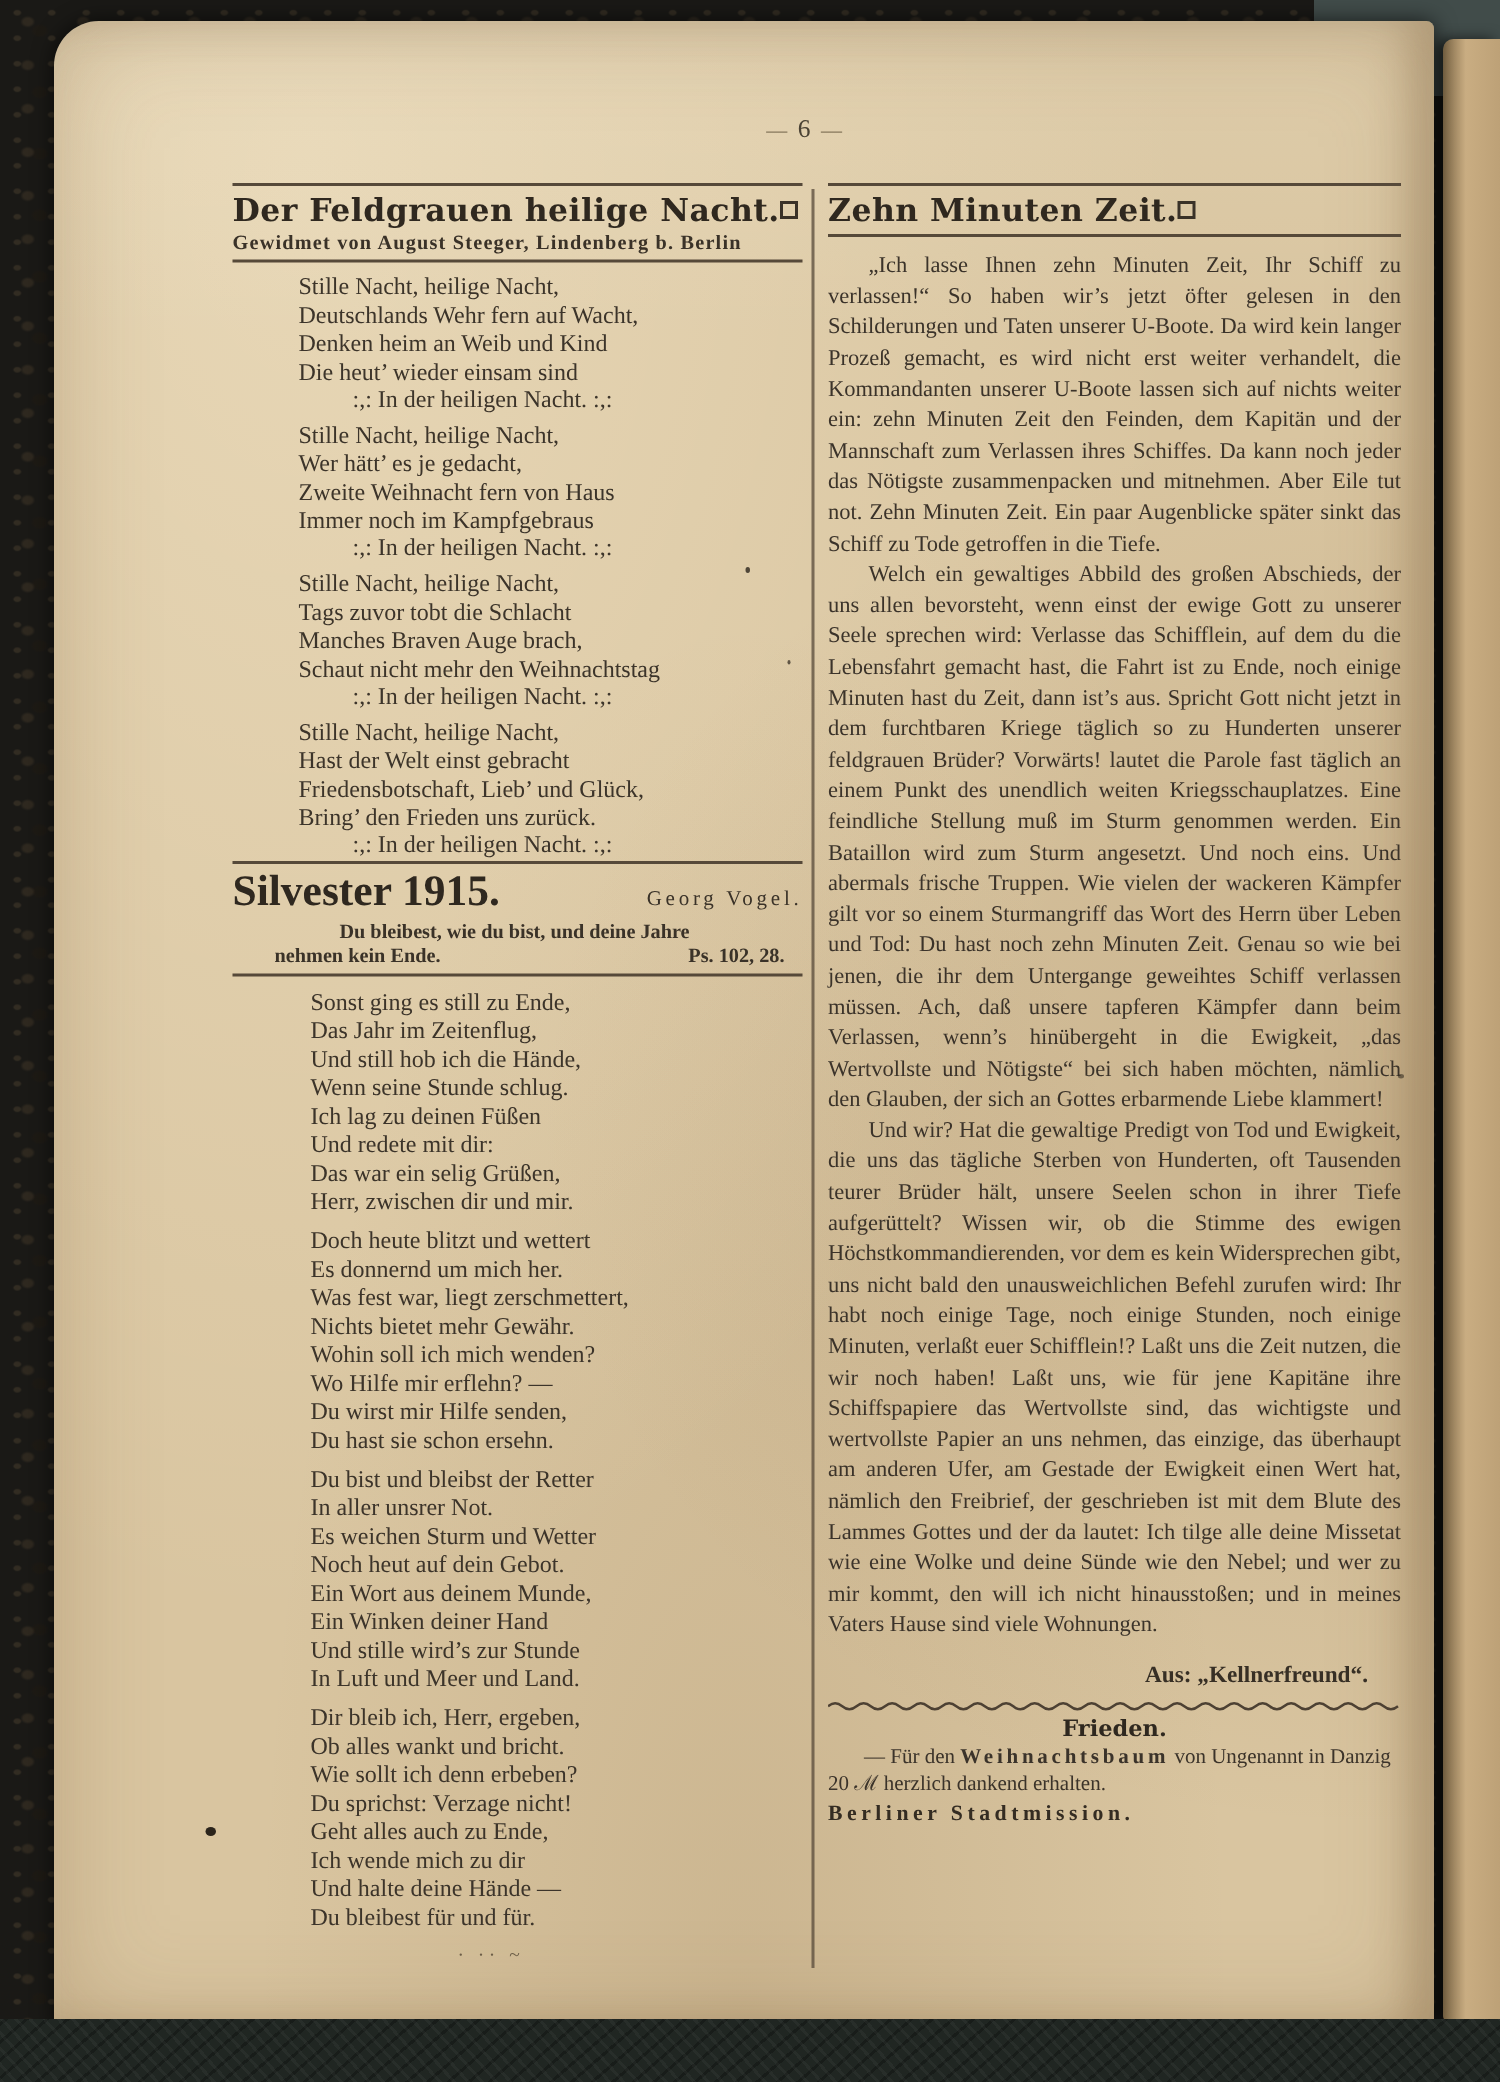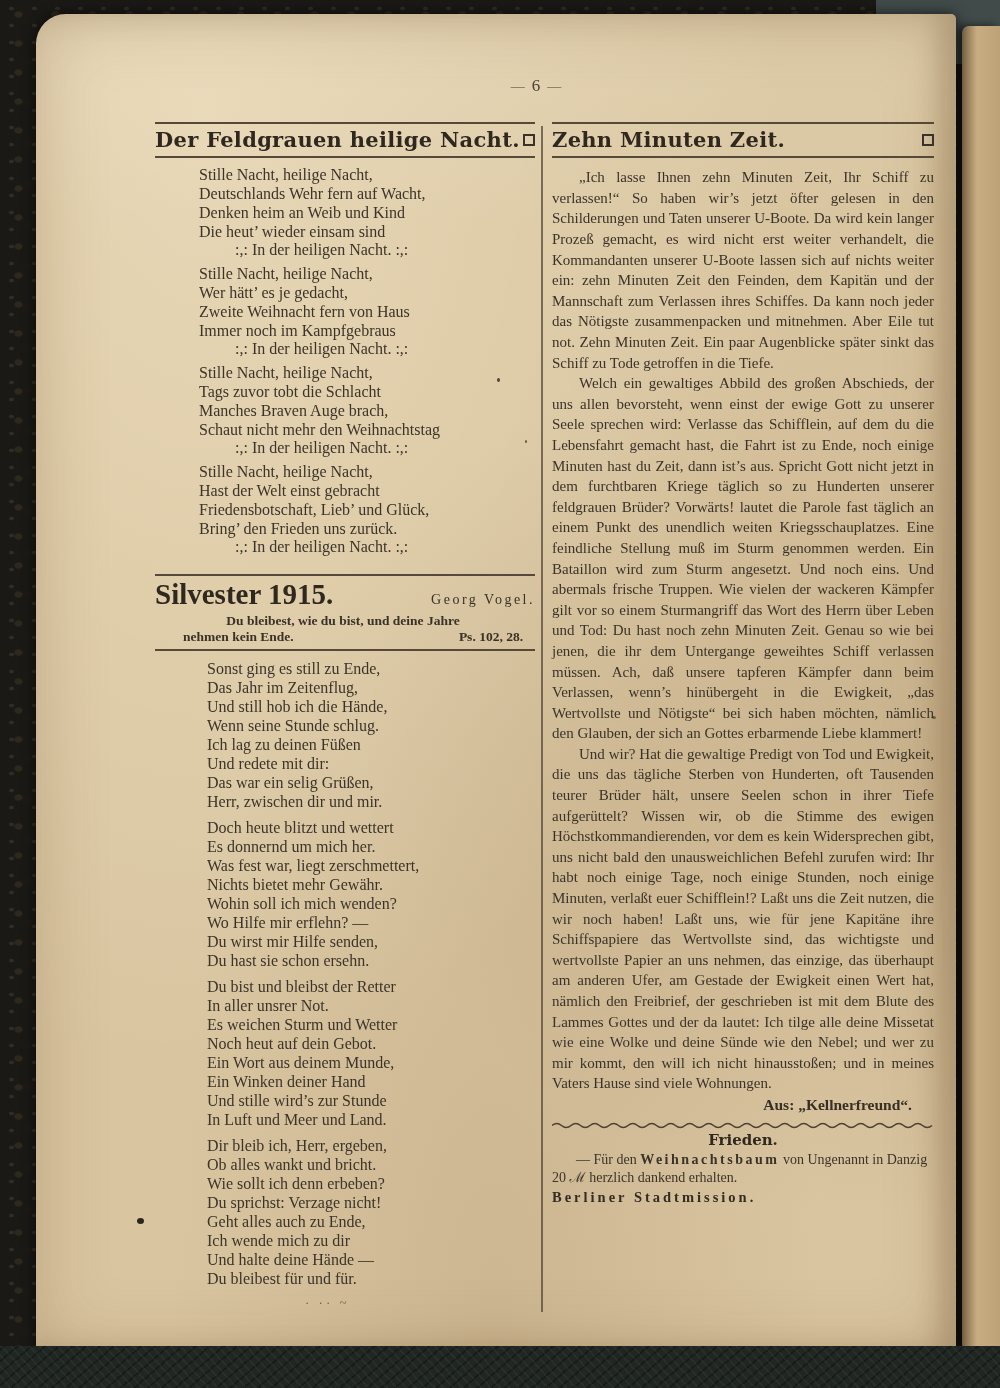--- a/index.html
+++ b/index.html
@@ -55,21 +55,21 @@
   .col{position:absolute;}
   .col-left{left:119px;top:108px;width:380px;}
   .col-right{left:516px;top:108px;width:382px;}
   .col-divider{
     position:absolute;left:505px;top:112px;width:2px;height:1186px;
     background:#574a3a;opacity:.75;
   }
   
   .art-head{border-top:2px solid #564939;padding-top:3px;}
   .art-head .rule-bottom{border-bottom:2.5px solid #564939;margin-top:3px;}
-  .title-row{display:flex;align-items:baseline;justify-content:space-between;}
+  .title-row{display:flex;align-items:baseline;}
   .art-title{
     font-family:"DejaVu Serif",serif;font-weight:bold;font-size:21px;
     letter-spacing:.3px;color:#2f281f;line-height:1.25;
   }
   .sq{
     width:8px;height:8px;border:2.5px solid #3a3228;display:inline-block;
     flex:0 0 auto;align-self:center;
   }
   .dedication{
     font-size:13.5px;font-weight:bold;letter-spacing:.8px;color:#3a3228;
@@ -90,21 +90,21 @@
   .epigraph{font-size:13.5px;font-weight:bold;color:#3a3228;margin-top:2px;}
   .epi-l1{text-align:center;padding-right:4px;}
   .epi-l2{display:flex;justify-content:space-between;padding:0 12px 0 28px;align-items:center;}
   .silvester-head .rule-bottom{border-bottom:2px solid #564939;margin-top:4px;}
   
   .prose{margin-top:9px;}
   .prose p{
     margin:0;font-size:15px;line-height:20.6px;text-align:justify;
     text-indent:27px;color:#3b332a;
   }
-  .attribution{text-align:right;padding-right:22px;font-size:15.5px;font-weight:bold;margin-top:2px;color:#372f25;}
+  .attribution{text-align:right;padding-right:22px;font-size:15.5px;font-weight:bold;margin-top:14px;color:#372f25;}
   .wavy{display:block;margin:8px 0 2px 0;}
   
   .receipt-title{text-align:center;font-family:"DejaVu Serif",serif;font-weight:bold;font-size:15px;color:#2f281f;}
   .receipt-text{font-size:14px;line-height:18.5px;color:#3b332a;margin-top:2px;text-indent:24px;}
   .spaced{letter-spacing:2.5px;font-weight:bold;}
   .receipt-sign{font-size:14.5px;letter-spacing:3px;font-weight:bold;color:#342c22;
     text-align:left;padding-right:58px;margin-top:1px;}
   
   .speck{position:absolute;border-radius:50%;background:#2b241b;}
   .speck.s1{left:101px;top:1204px;width:7px;height:6px;}
@@ -126,20 +126,21 @@
   </div>
 
   <div class="col-divider"></div>
 
   <div class="col col-left">
     <div class="art-head">
       <div class="title-row">
         <span class="art-title">Der Feldgrauen heilige Nacht.</span>
         <span class="sq"></span>
       </div>
+      <div class="dedication">Gewidmet von August Steeger, Lindenberg b. Berlin</div>
       <div class="rule-bottom"></div>
     </div>
     <div class="poem poem1">
       <div class="stanza">
         <span class="lines">Stille Nacht, heilige Nacht,<br>Deutschlands Wehr fern auf Wacht,<br>Denken heim an Weib und Kind<br>Die heut’ wieder einsam sind</span>
         <span class="refrain">:,: In der heiligen Nacht. :,:</span>
       </div>
       <div class="stanza">
         <span class="lines">Stille Nacht, heilige Nacht,<br>Wer hätt’ es je gedacht,<br>Zweite Weihnacht fern von Haus<br>Immer noch im Kampfgebraus</span>
         <span class="refrain">:,: In der heiligen Nacht. :,:</span>

